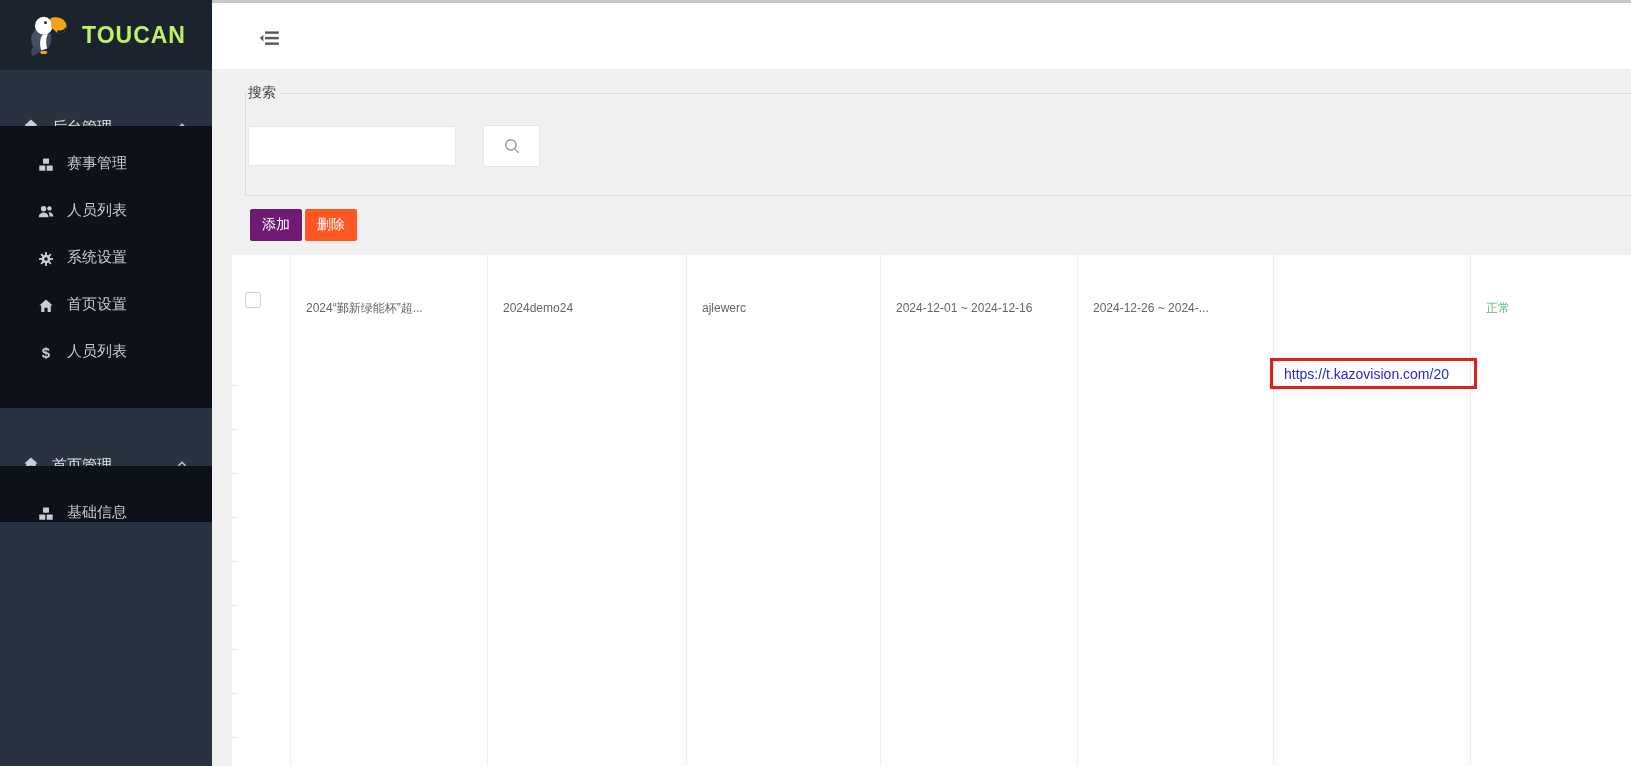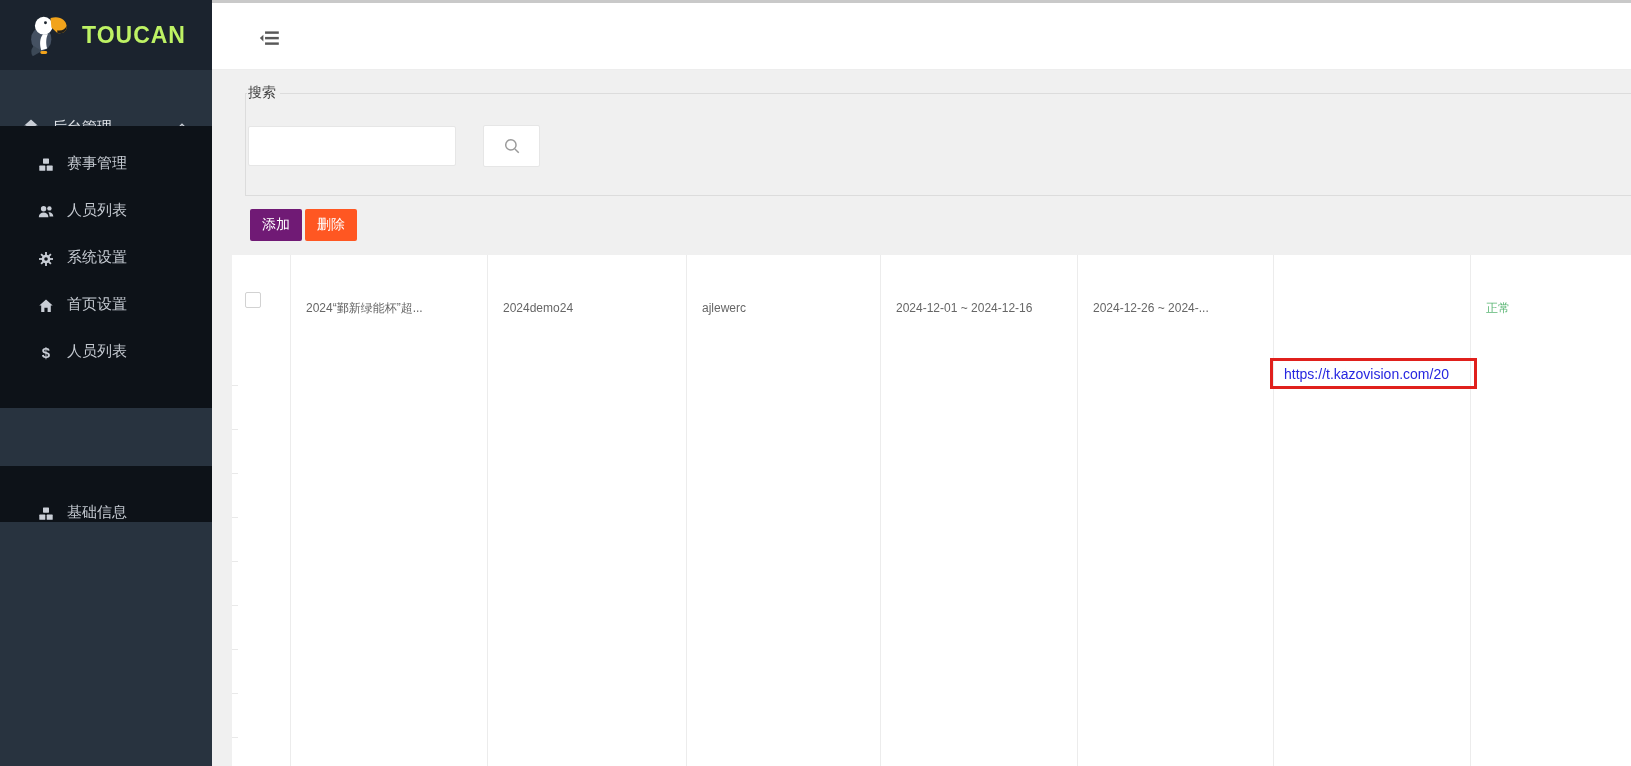--- a/index.html
+++ b/index.html
@@ -151,20 +151,35 @@
           </svg>
         </span>
         <span class="nav-label">首页设置</span>
       </div>
       <div class="submenu-item">
         <span class="dollar">$</span>
         <span class="nav-label">人员列表</span>
       </div>
     </div>
 
+    <div class="nav-section" style="top:408px; height:58px;">
+      <div class="nav-header">
+        <span class="icon16">
+          <svg width="16" height="16" viewBox="0 0 16 16" fill="currentColor">
+            <path d="M8 1.5 14.7 7.6 12.8 7.6 12.8 14 9.6 14 9.6 9.8 6.4 9.8 6.4 14 3.2 14 3.2 7.6 1.3 7.6 Z"></path>
+          </svg>
+        </span>
+        <span class="nav-label">首页管理</span>
+        <span class="chev icon16">
+          <svg width="14" height="14" viewBox="0 0 16 16" fill="none" stroke="currentColor" stroke-width="1.6">
+            <path d="M4 10 8 6 12 10"></path>
+          </svg>
+        </span>
+      </div>
+    </div>
 
     <div class="submenu" style="top:466px; height:56px;">
       <div class="submenu-item" style="height:56px;">
         <span class="icon16">
           <svg width="16" height="16" viewBox="0 0 16 16" fill="currentColor">
             <rect x="5" y="1.5" width="6" height="5.2" rx="0.6"></rect>
             <rect x="1.3" y="8.6" width="6" height="5.2" rx="0.6"></rect>
             <rect x="8.7" y="8.6" width="6" height="5.2" rx="0.6"></rect>
           </svg>
         </span>

